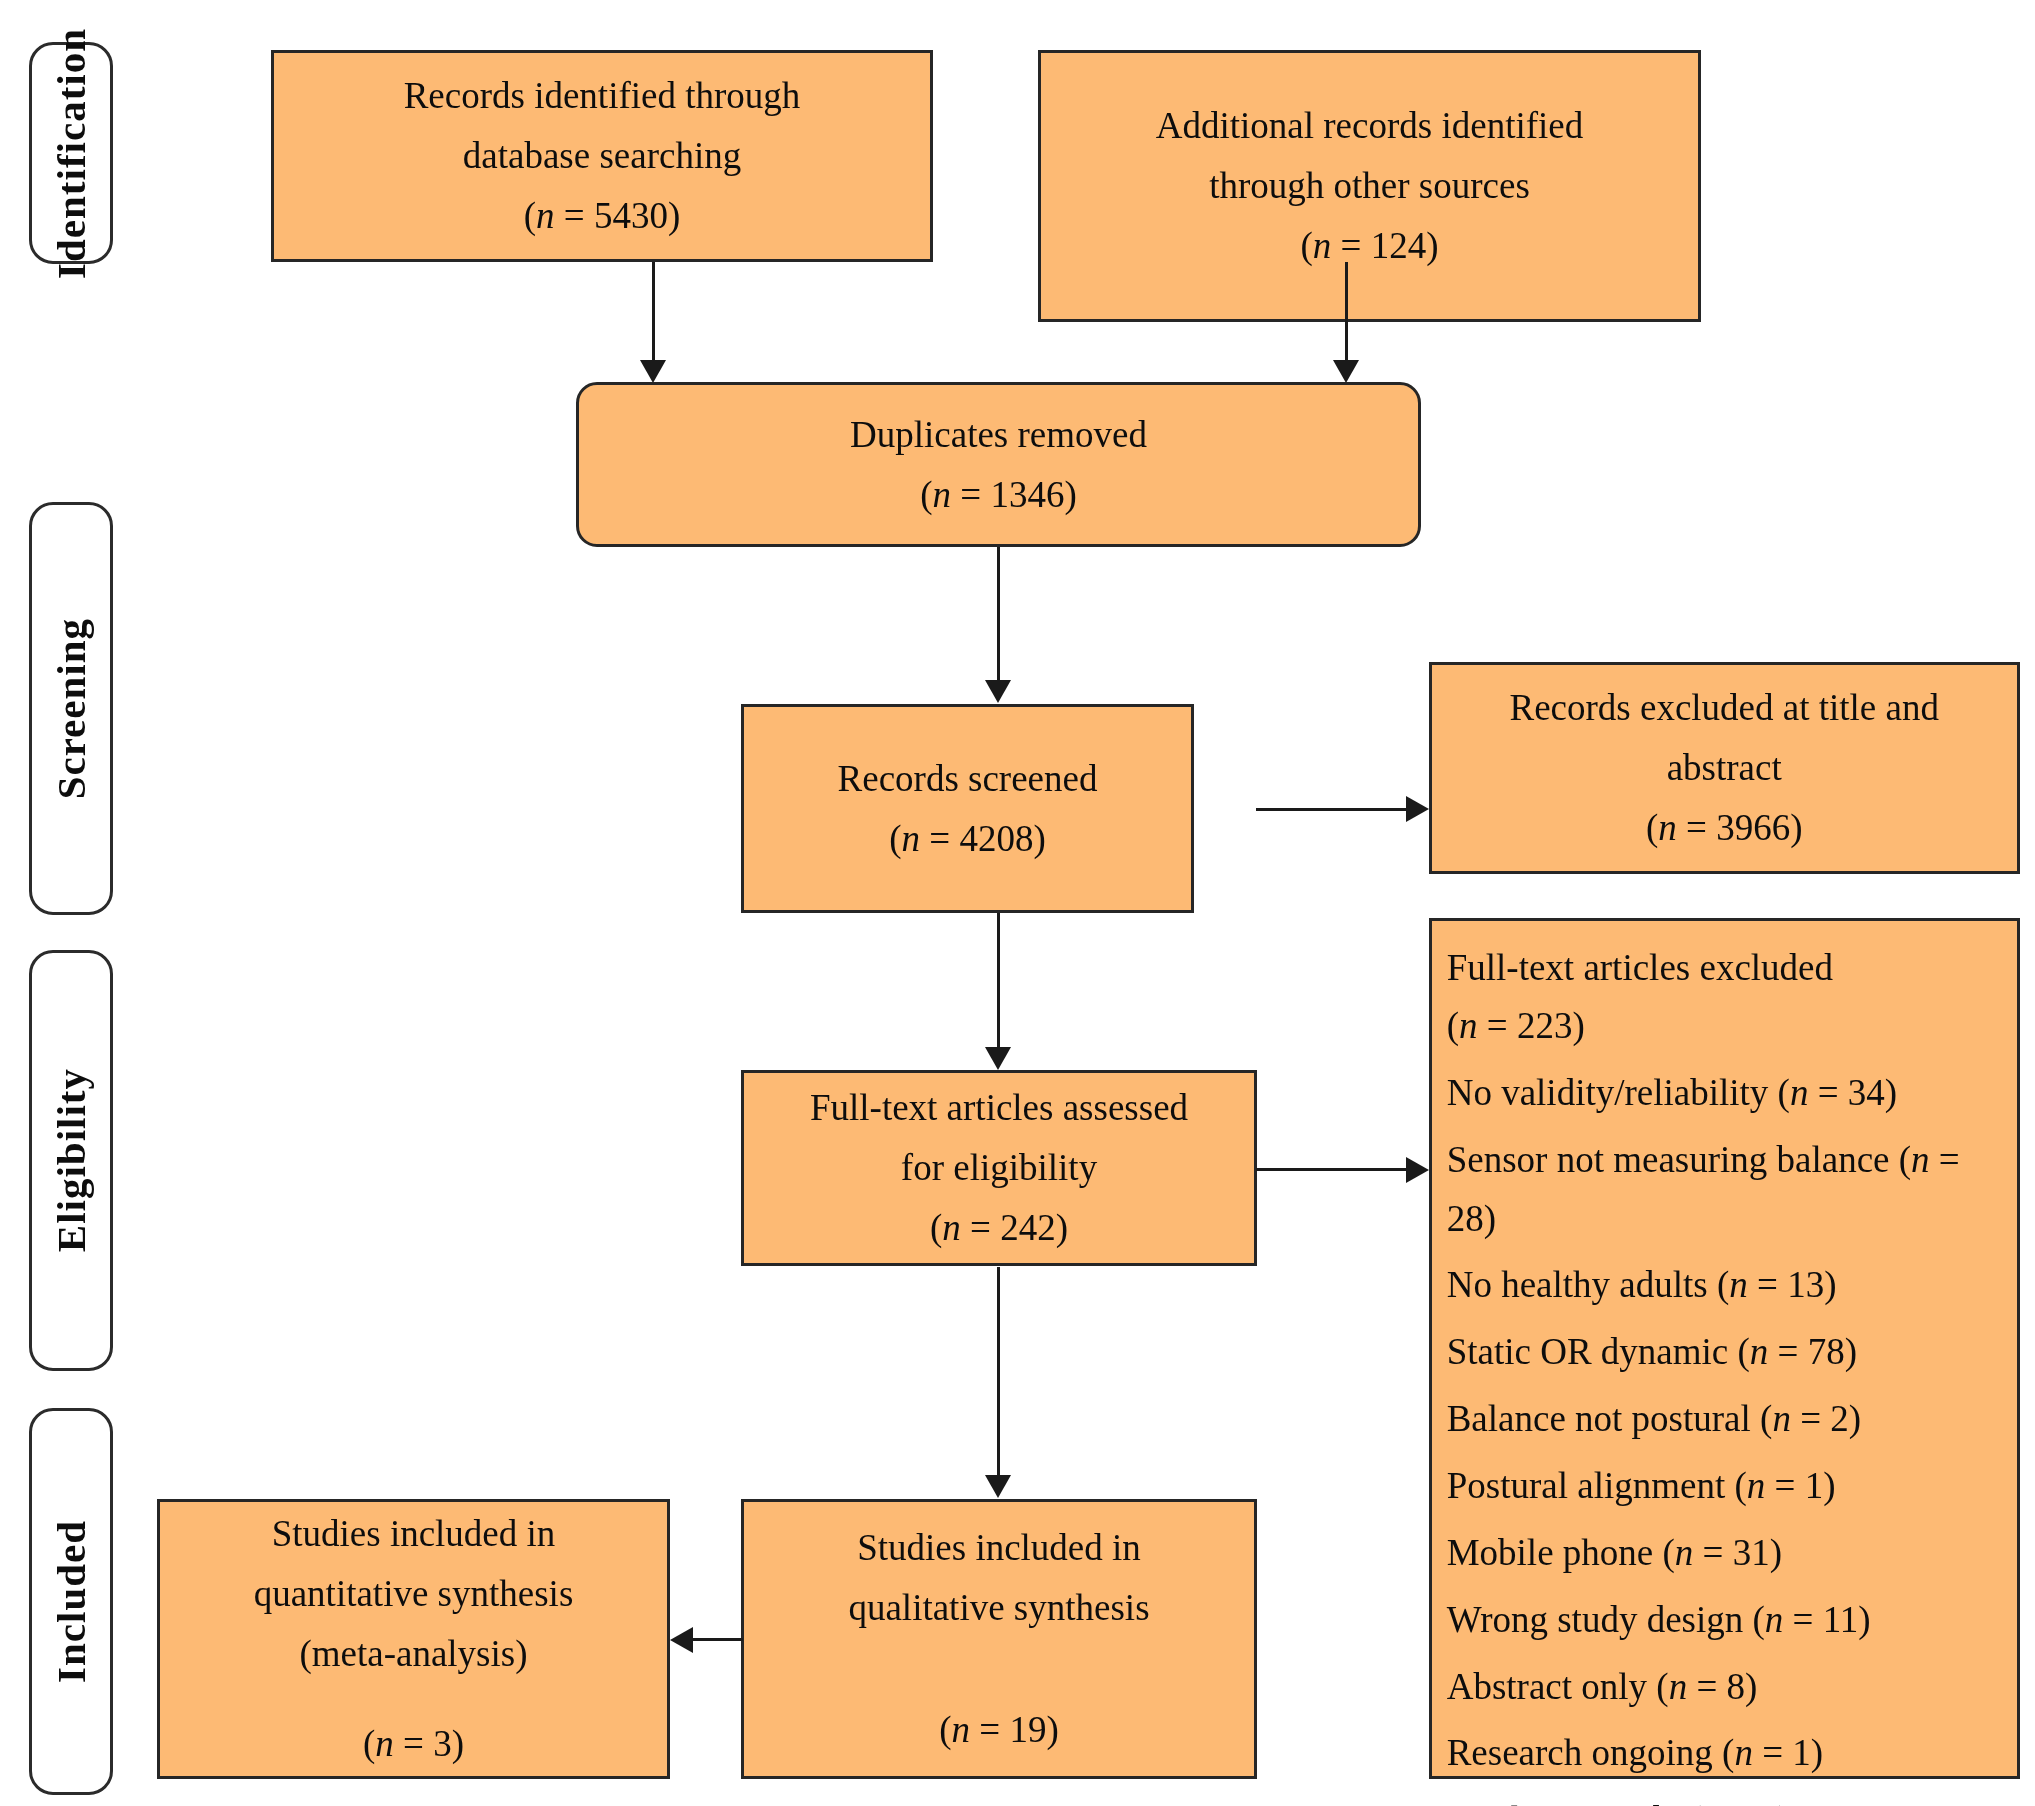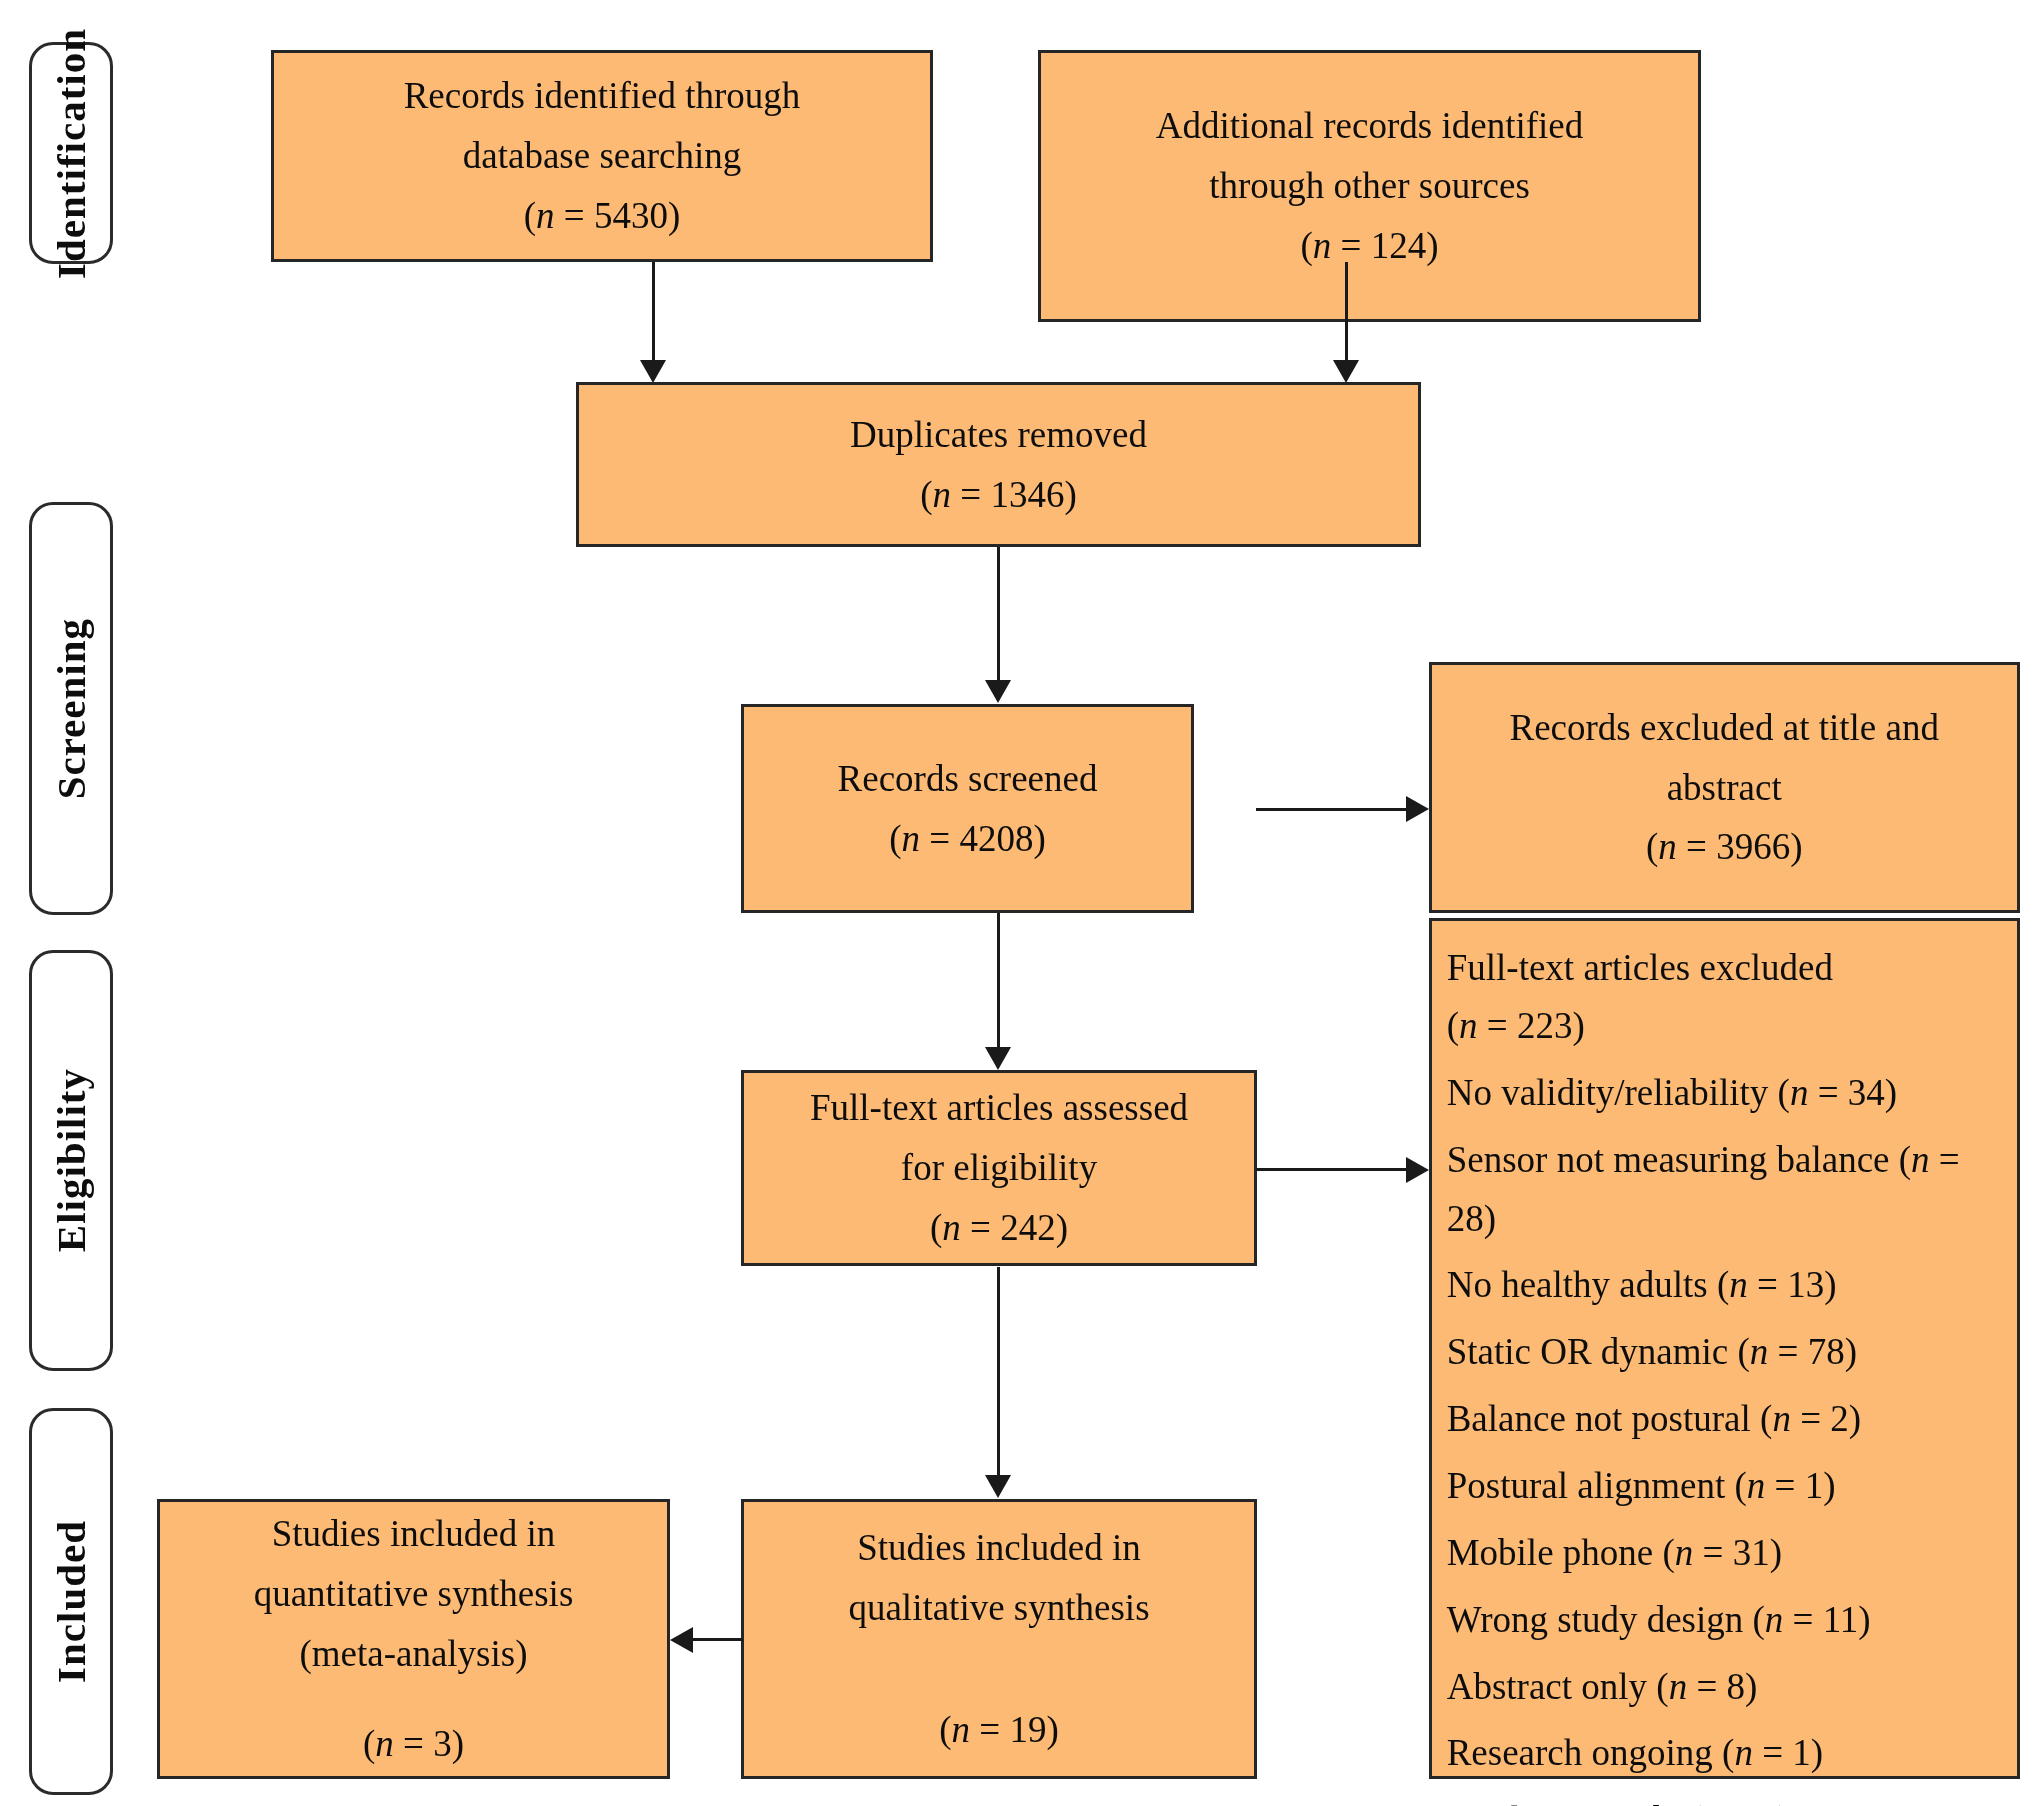--- a/index.html
+++ b/index.html
@@ -142,34 +142,34 @@
     <span class="ln">through other sources</span>
     <span class="ln">(<em class="n">n</em> = 124)</span>
   </div>
 
   <div class="vline" style="left:652px; top:262px; height:99px;"></div>
   <div class="arrow-down" style="left:640px; top:360px;"></div>
 
   <div class="vline" style="left:1345px; top:262px; height:99px;"></div>
   <div class="arrow-down" style="left:1333px; top:360px;"></div>
 
-  <div class="box" style="left:576px; top:382px; width:845px; height:165px;">
+  <div class="box" style="left:576px; top:382px; width:845px; height:165px;border-radius:21px;">
     <span class="ln">Duplicates removed</span>
     <span class="ln">(<em class="n">n</em> = 1346)</span>
   </div>
 
   <div class="vline" style="left:997px; top:547px; height:135px;"></div>
   <div class="arrow-down" style="left:985px; top:680px;"></div>
 
   <div class="box" style="left:741px; top:704px; width:453px; height:209px;">
     <span class="ln">Records screened</span>
     <span class="ln">(<em class="n">n</em> = 4208)</span>
   </div>
 
-  <div class="box" style="left:1429px; top:662px; width:591px; height:251px;padding-left:13px;">
+  <div class="box" style="left:1429px; top:662px; width:591px; height:212px;padding-left:13px;">
     <span class="ln">Records excluded at title and</span>
     <span class="ln">abstract</span>
     <span class="ln">(<em class="n">n</em> = 3966)</span>
   </div>
 
   <div class="hline" style="left:1256px; top:808px; width:152px;"></div>
   <div class="arrow-right" style="left:1406px; top:796px;"></div>
 
   <div class="vline" style="left:997px; top:913px; height:135px;"></div>
   <div class="arrow-down" style="left:985px; top:1047px;"></div>

